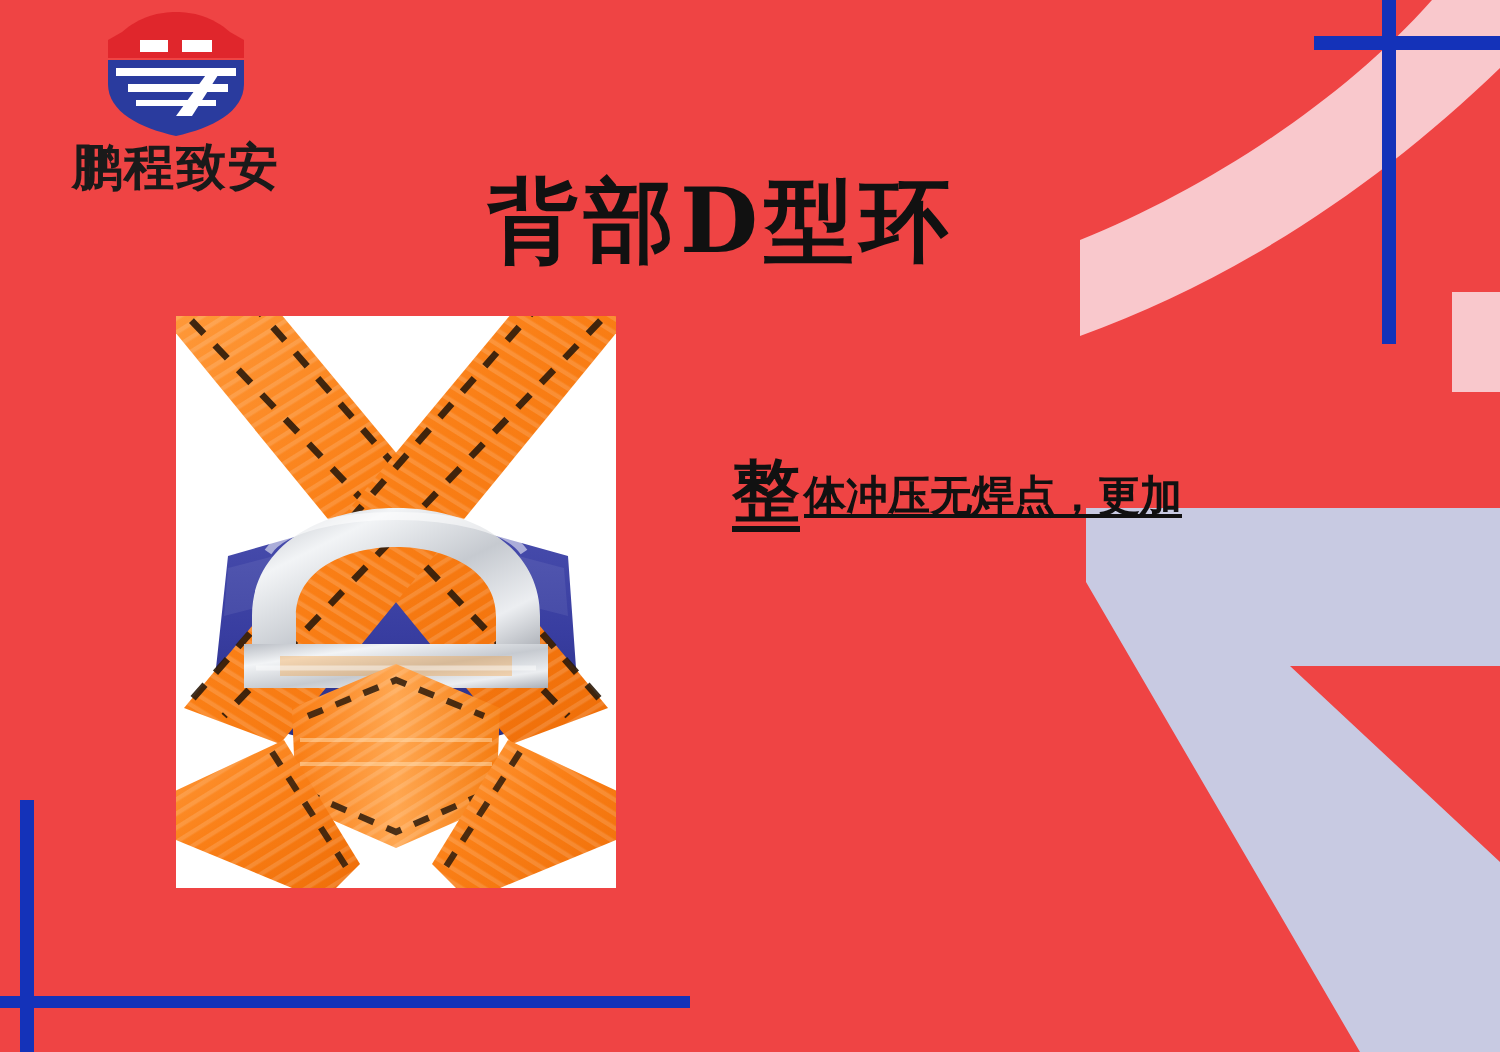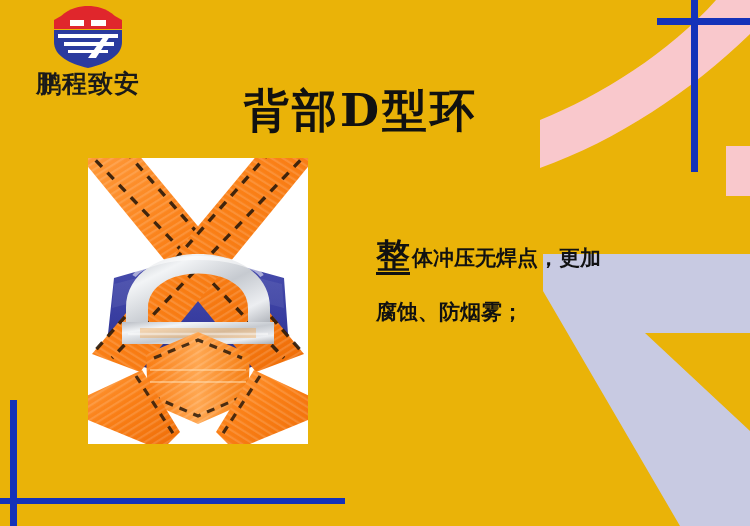--- a/index.html
+++ b/index.html
@@ -8,21 +8,21 @@
     background: #ffffff;
   }
   body {
     font-family: "DejaVu Sans", "Liberation Sans", sans-serif;
   }
   #banner {
     position: relative;
     width: 750px;
     height: 526px;
     overflow: hidden;
-    background: #eab308;
+    background: #ef4444;
   }
 
   
   .deco { position: absolute; }
 
   
   .pink-band {
     left: 540px; top: 0px;
     width: 210px; height: 210px;
     overflow: hidden;
@@ -135,21 +135,21 @@
   .desc .lead {
     font-size: 34px;
     font-weight: 700;
     border-bottom: 3px solid #111111;
     padding-bottom: 0px;
     line-height: 34px;
     display: inline-block;
     vertical-align: -2px;
     margin-right: 2px;
   }
-  .desc p { margin: 10px; }
+  .desc p { margin: 0; text-decoration: underline; }
 </style>
 </head>
 <body>
 
 <div id="banner">
 
   <div class="deco pink-band">
     <svg width="210" height="210" viewBox="0 0 210 210" xmlns="http://www.w3.org/2000/svg">
       <path d="M0 120 C 60 96, 130 52, 176 0 L 210 0 L 210 34 C 150 92, 78 140, 0 168 Z" fill="#f9c8cc"></path>
     </svg>
@@ -287,16 +287,15 @@
         </g>
 
         <path d="M0 262 L 58 286 L 0 286 Z" fill="#ffffff"></path>
         <path d="M220 262 L 162 286 L 220 286 Z" fill="#ffffff"></path>
       </g>
     </svg>
   </div>
 
   <div class="desc">
     <p><span class="lead">整</span><span>体冲压无焊点，更加</span></p>
-    <p>腐蚀、防烟雾；</p>
   </div>
 
 </div>
 
 </body></html>

